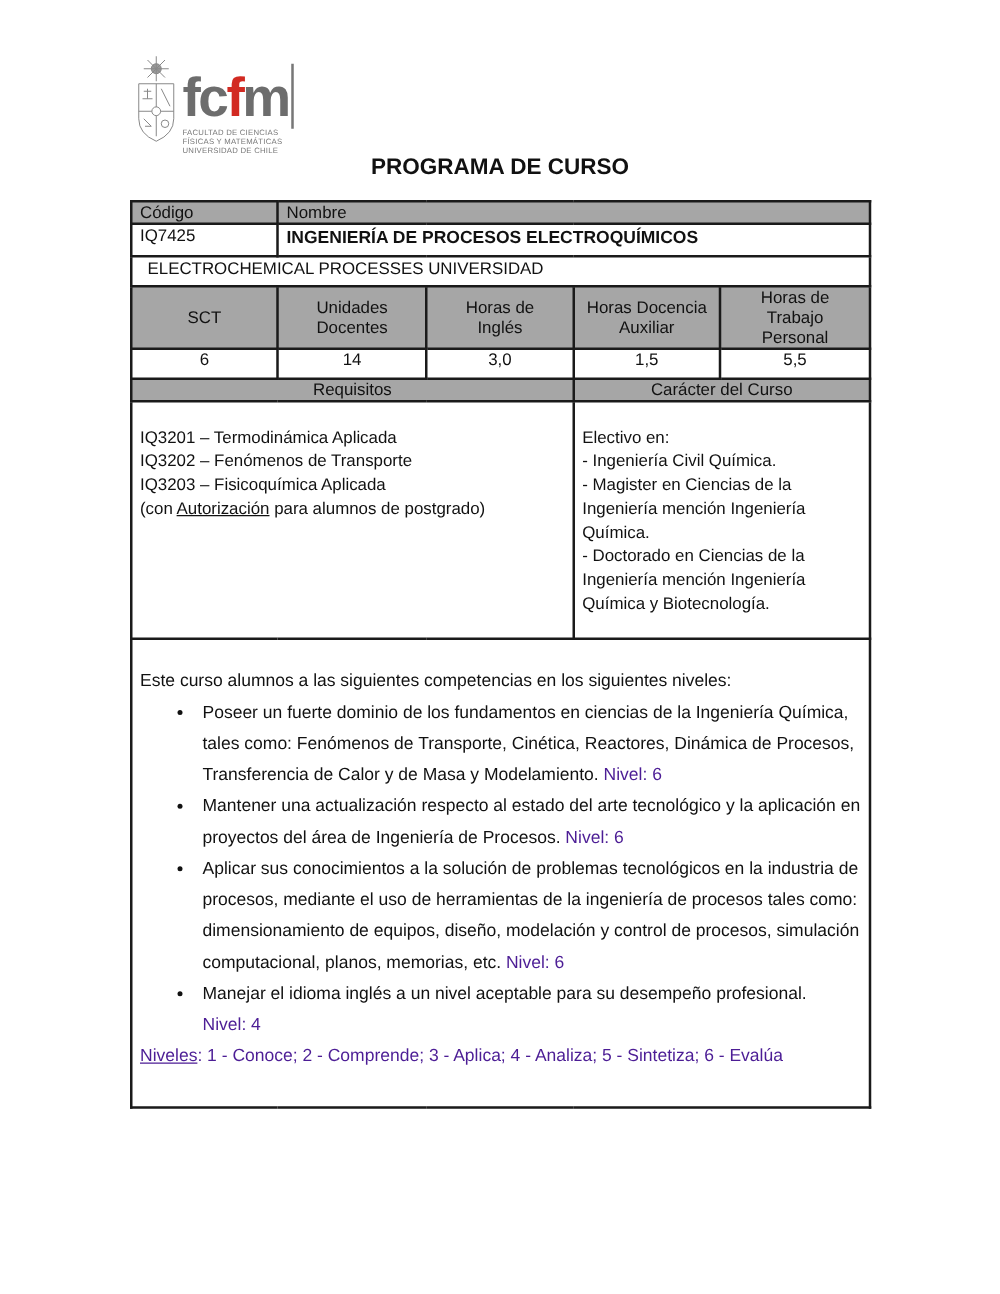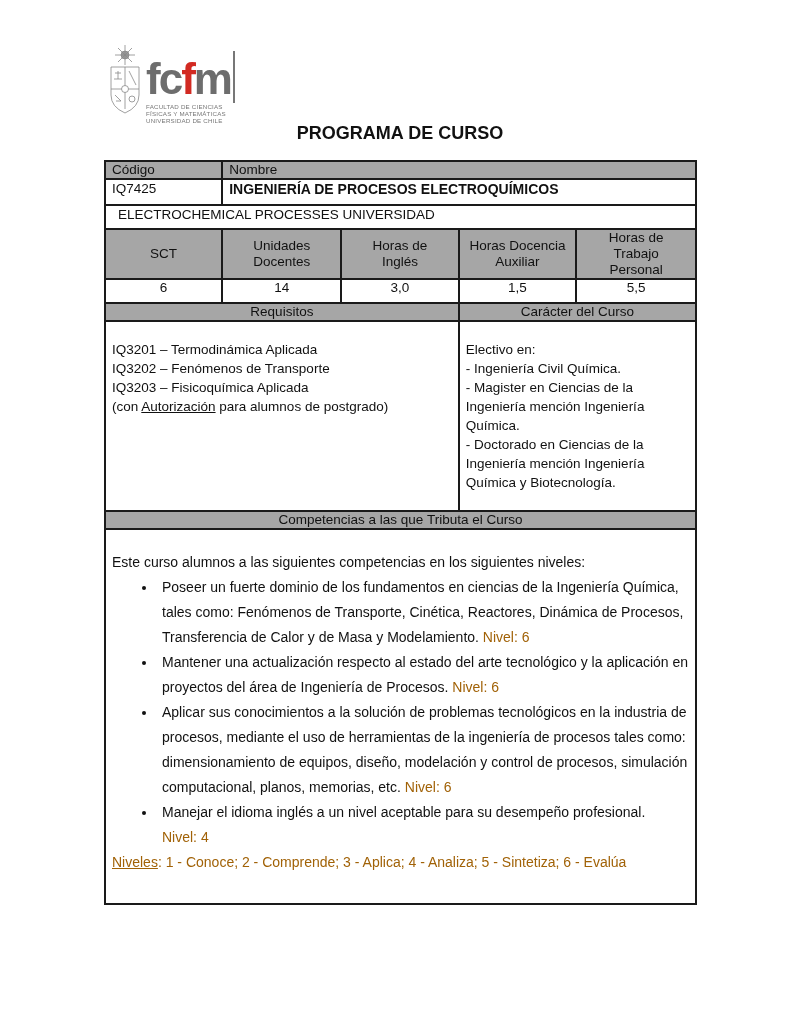--- a/index.html
+++ b/index.html
@@ -10,21 +10,21 @@
   .logo .wordmark .red { color: #d22a22; }
   .logo .vbar { position: absolute; left: 125px; top: 8px; width: 2px; height: 52px; background: #777; }
   .logo .faculty { position: absolute; left: 38px; top: 60px; font-size: 6.2px; line-height: 7px; color: #777; letter-spacing: 0.2px; white-space: pre; }
   .doc-title { position: absolute; left: 0; width: 800px; top: 123px; text-align: center; font-size: 18px; font-weight: bold; }
 
   table.course { position: absolute; left: 104px; top: 160px; width: 593px; border-collapse: collapse; font-size: 13.5px; }
   table.course td { border: 2px solid #1a1a1a; padding: 0 6px; vertical-align: top; }
   .hdr { background: #a6a6a6; }
   .center { text-align: center; }
   .bold { font-weight: bold; }
-  .red { color: #a16207; }
+  .red { color: #4c1d95; }
   ul.comp { margin: 0; padding: 0 0 0 45px; list-style: disc; }
   ul.comp li { line-height: 25px; padding-left: 5px; }
   .u { text-decoration: underline; }
 </style>
 </head>
 <body>
 
 <div class="logo">
   <svg class="crest" viewBox="0 0 34 76" width="34" height="76">
     <g stroke="#888" stroke-width="0.8" fill="none">
@@ -95,23 +95,20 @@
       <div>IQ3203 – Fisicoquímica Aplicada</div>
       <div><span>(con </span><span class="u">Autorización</span><span> para alumnos de postgrado)</span></div>
     </td>
     <td colspan="2" style="padding-top:18px;line-height:19px;padding-right:14px">
       <div>Electivo en:</div>
       <div>- Ingeniería Civil Química.</div>
       <div>- Magister en Ciencias de la Ingeniería mención Ingeniería Química.</div>
       <div>- Doctorado en Ciencias de la Ingeniería mención Ingeniería Química y Biotecnología.</div>
     </td>
   </tr>
-  <tr style="height:18px">
-    <td class="hdr center" colspan="5" style="line-height:16px">Competencias a las que Tributa el Curso</td>
-  </tr>
   <tr style="height:375px">
     <td colspan="5" style="padding-top:20px;line-height:25px;font-size:14px">
       <div>Este curso alumnos a las siguientes competencias en los siguientes niveles:</div>
       <ul class="comp">
         <li><span>Poseer un fuerte dominio de los fundamentos en ciencias de la Ingeniería Química, tales como: Fenómenos de Transporte, Cinética, Reactores, Dinámica de Procesos, Transferencia de Calor y de Masa y Modelamiento. </span><span class="red">Nivel: 6</span></li>
         <li><span>Mantener una actualización respecto al estado del arte tecnológico y la aplicación en proyectos del área de Ingeniería de Procesos. </span><span class="red">Nivel: 6</span></li>
         <li><span>Aplicar sus conocimientos a la solución de problemas tecnológicos en la industria de procesos, mediante el uso de herramientas de la ingeniería de procesos tales como: dimensionamiento de equipos, diseño, modelación y control de procesos, simulación computacional, planos, memorias, etc. </span><span class="red">Nivel: 6</span></li>
         <li><span>Manejar el idioma inglés a un nivel aceptable para su desempeño profesional. </span><br><span class="red">Nivel: 4</span></li>
       </ul>
       <div class="red"><span class="u">Niveles</span><span>: 1 - Conoce;  2 - Comprende; 3 - Aplica; 4 - Analiza; 5 - Sintetiza; 6 - Evalúa</span></div>

